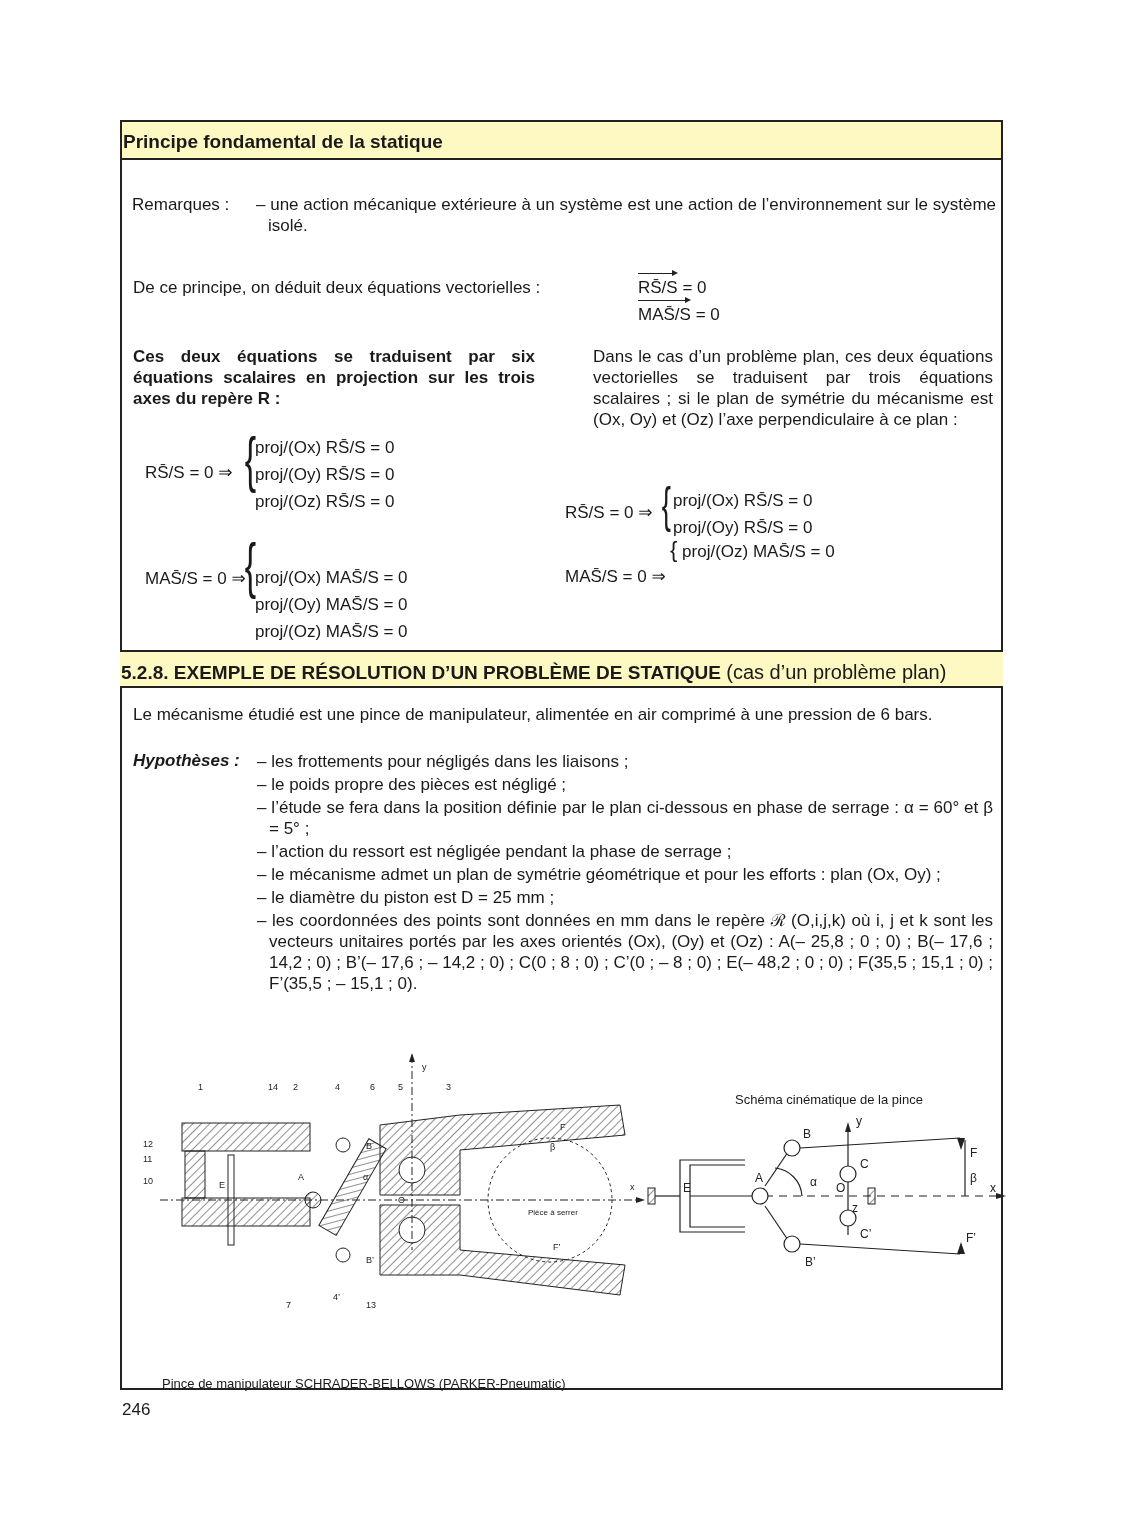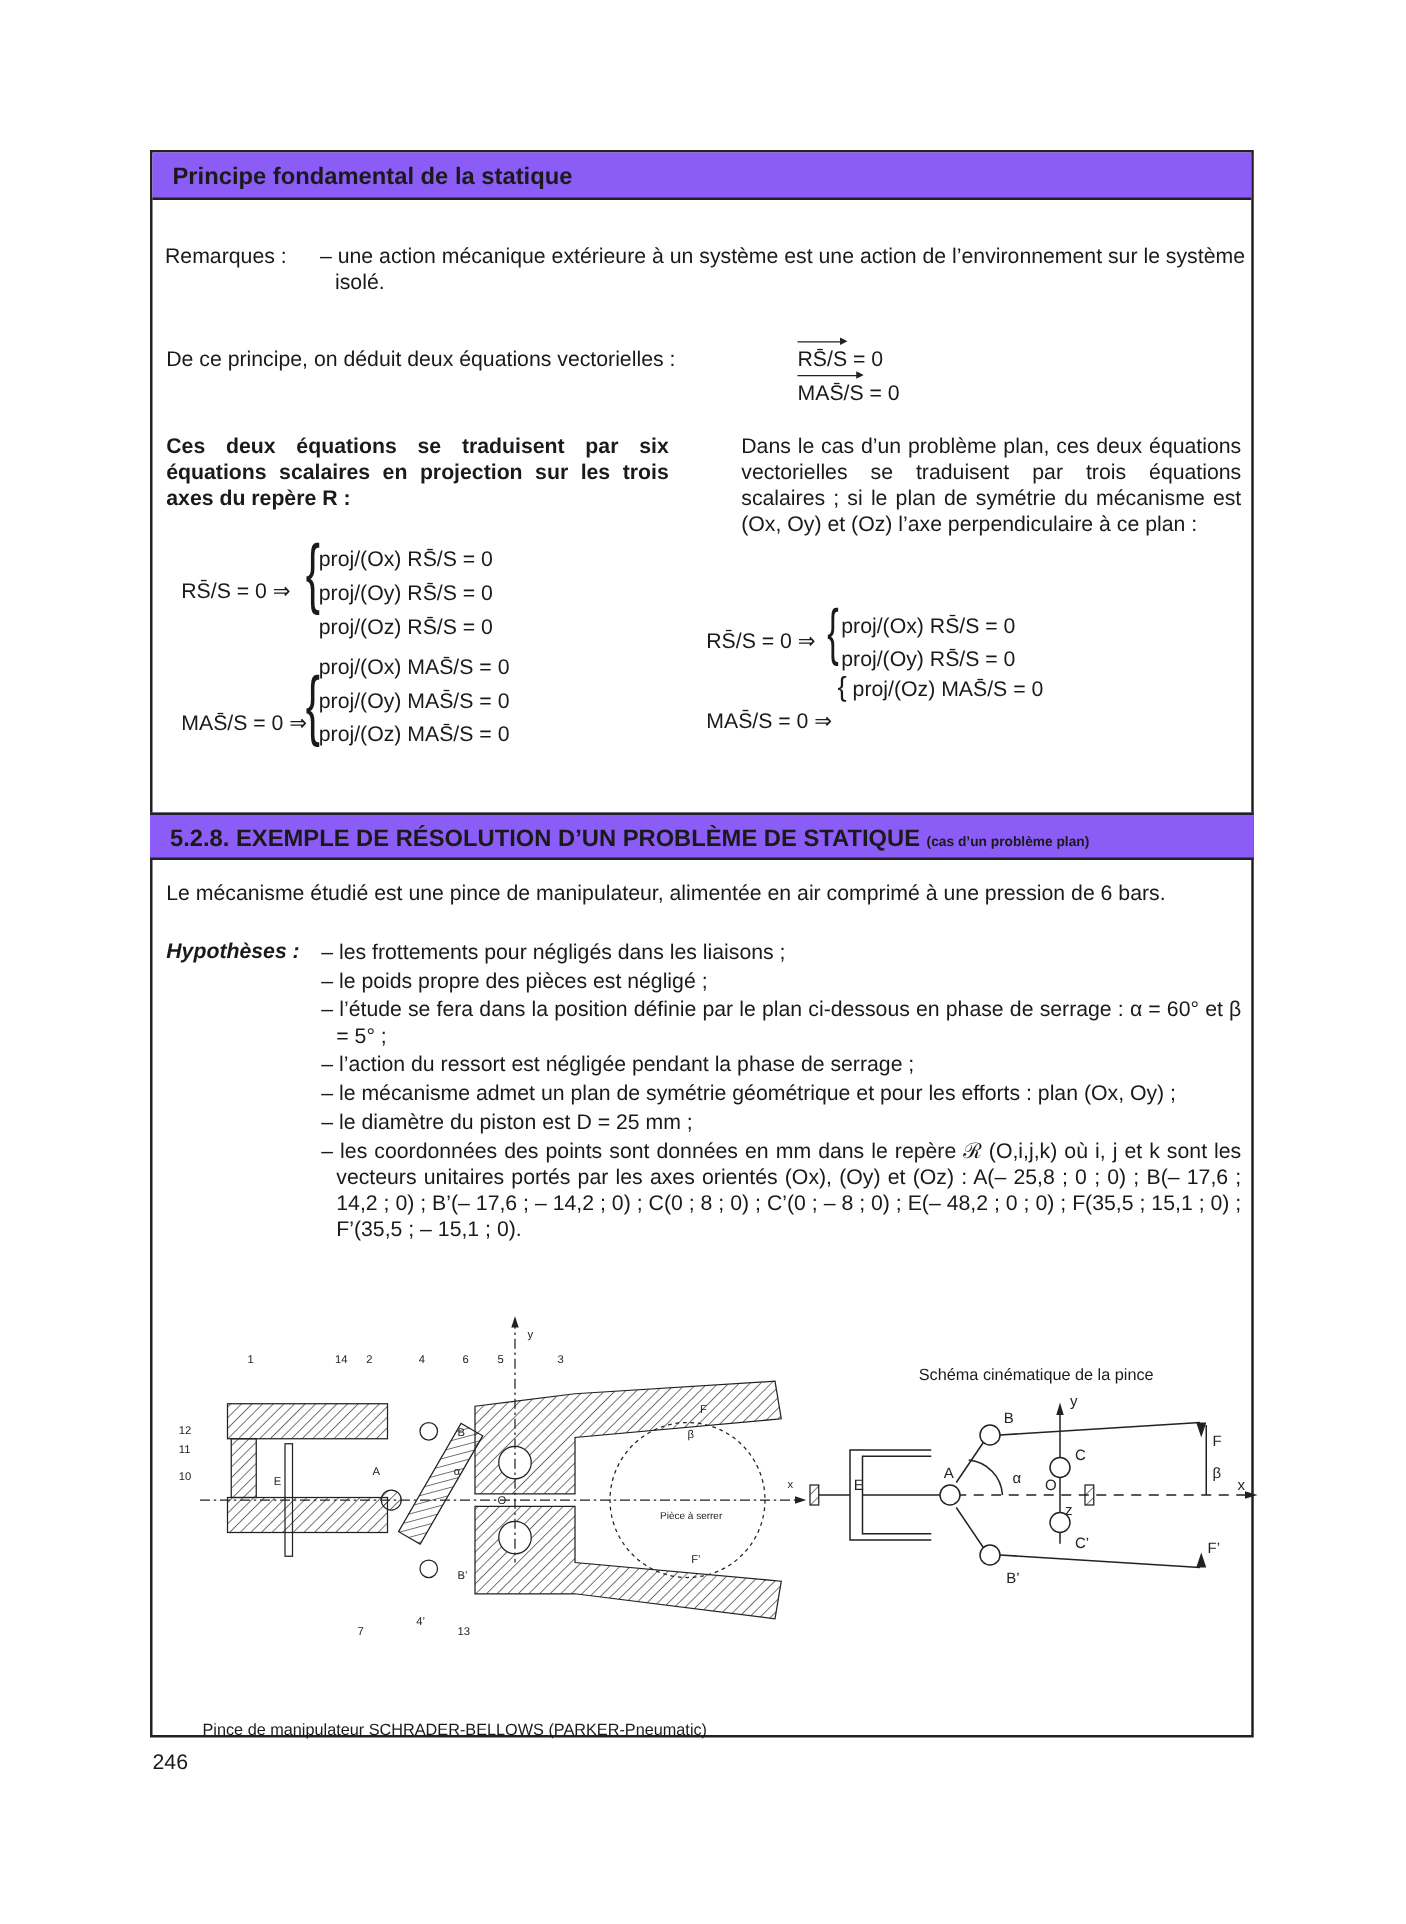--- a/index.html
+++ b/index.html
@@ -1,20 +1,20 @@
 <!DOCTYPE html>
 <html><head>
 <meta charset="utf-8">
 <style>
   html, body { margin:0; padding:0; background:#ffffff; }
   body { width:1125px; height:1539px; position:relative; font-family:"Liberation Sans", sans-serif; color:#1a1a1a; }
   .frame { position:absolute; left:120px; top:120px; width:883px; height:1270px; border:2px solid #222; box-sizing:border-box; }
-  .sec-head { background:#8b5cf6; border-bottom:2px solid #222; font-weight:bold; font-size:19px; padding:0 16px; height:38px; line-height:40px; box-sizing:border-box; }
+  .sec-head { background:#fef9c3; border-bottom:2px solid #222; font-weight:bold; font-size:19px; padding:0 1px; height:38px; line-height:40px; box-sizing:border-box; }
   .sec-head.second { border-top:2px solid #222; }
-  .sec-head .light { font-weight:bold; font-size:11px; }
+  .sec-head .light { font-weight:normal; font-size:20px; }
   .body { font-size:17px; line-height:21px; padding:0 10px; }
   .remarks { display:flex; margin-top:14px; }
   .remarks .lab { width:124px; flex:none; }
   .dash { padding-left:12px; text-indent:-12px; }
   .abs { position:absolute; }
   .eq { font-size:17px; white-space:nowrap; }
   .vec { position:relative; display:inline-block; }
   .vec::before { content:""; position:absolute; left:0; right:2px; top:-5px; border-top:1.3px solid #222; }
   .vec::after { content:""; position:absolute; right:0; top:-8px; border-left:6px solid #222; border-top:3px solid transparent; border-bottom:3px solid transparent; }
   .brace { font-size:62px; font-weight:100; line-height:60px; transform:scaleX(0.55); display:inline-block; }
@@ -57,21 +57,21 @@
 <div class="abs eq" style="left:145px; top:462px;">RS̄/S = 0 ⇒</div>
 <div class="abs brace" style="left:240px; top:429px;">{</div>
 <div class="abs eq" style="left:255px; top:434px; line-height:27px;">
   <div>proj/(Ox)   RS̄/S = 0</div>
   <div>proj/(Oy)   RS̄/S = 0</div>
   <div>proj/(Oz)   RS̄/S = 0</div>
 </div>
 
 <div class="abs eq" style="left:145px; top:568px;">MAS̄/S = 0 ⇒</div>
 <div class="abs brace" style="left:240px; top:535px;">{</div>
-<div class="abs eq" style="left:255px; top:520px; line-height:27px;">
+<div class="abs eq" style="left:255px; top:564px; line-height:27px;">
   <div>proj/(Ox)   MAS̄/S = 0</div>
   <div>proj/(Oy)   MAS̄/S = 0</div>
   <div>proj/(Oz)   MAS̄/S = 0</div>
 </div>
 
 <div class="abs eq" style="left:565px; top:502px;">RS̄/S = 0 ⇒</div>
 <div class="abs brace" style="left:658px; top:475px; font-size:50px;">{</div>
 <div class="abs eq" style="left:673px; top:487px; line-height:27px;">
   <div>proj/(Ox)   RS̄/S = 0</div>
   <div>proj/(Oy)   RS̄/S = 0</div>

